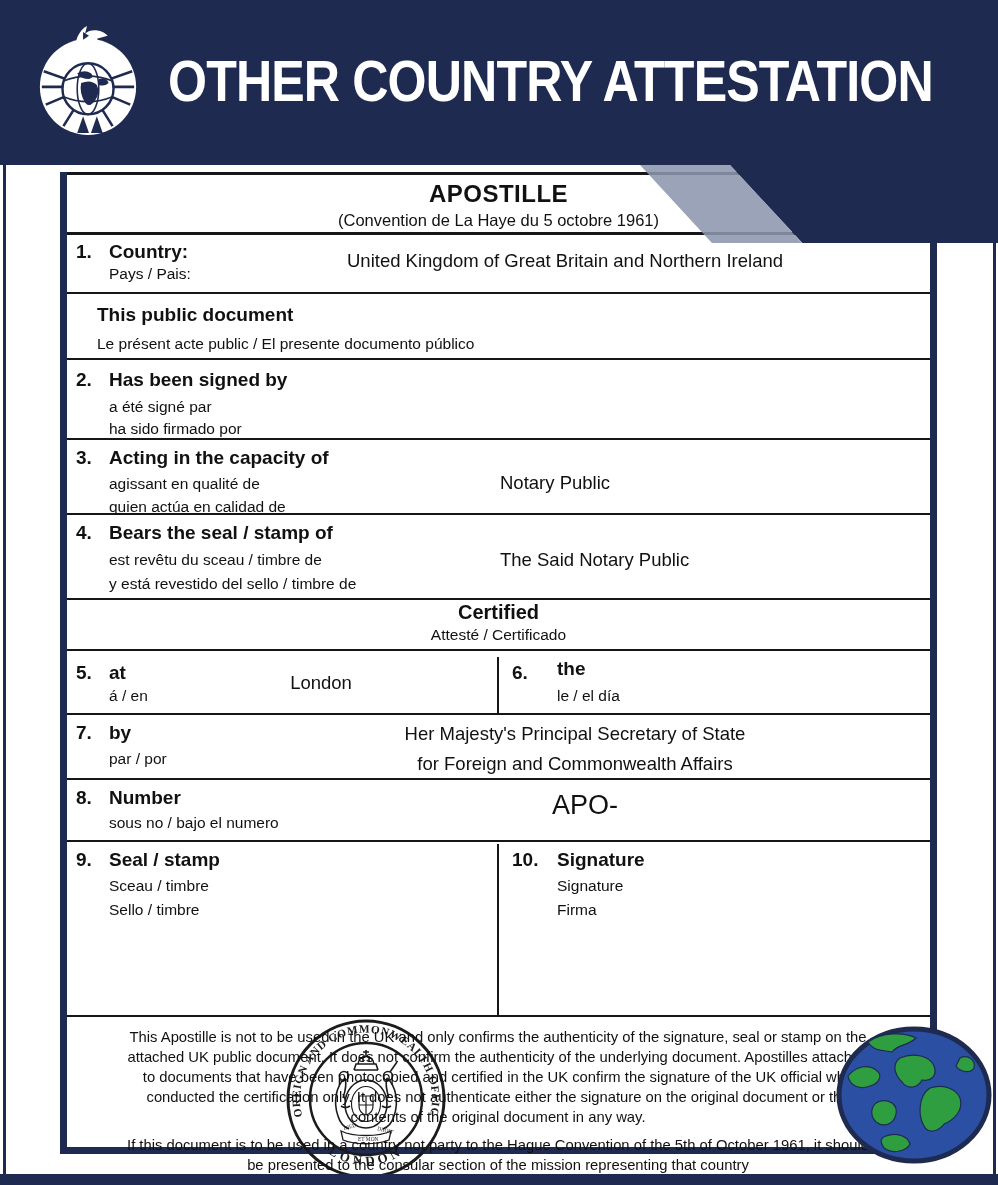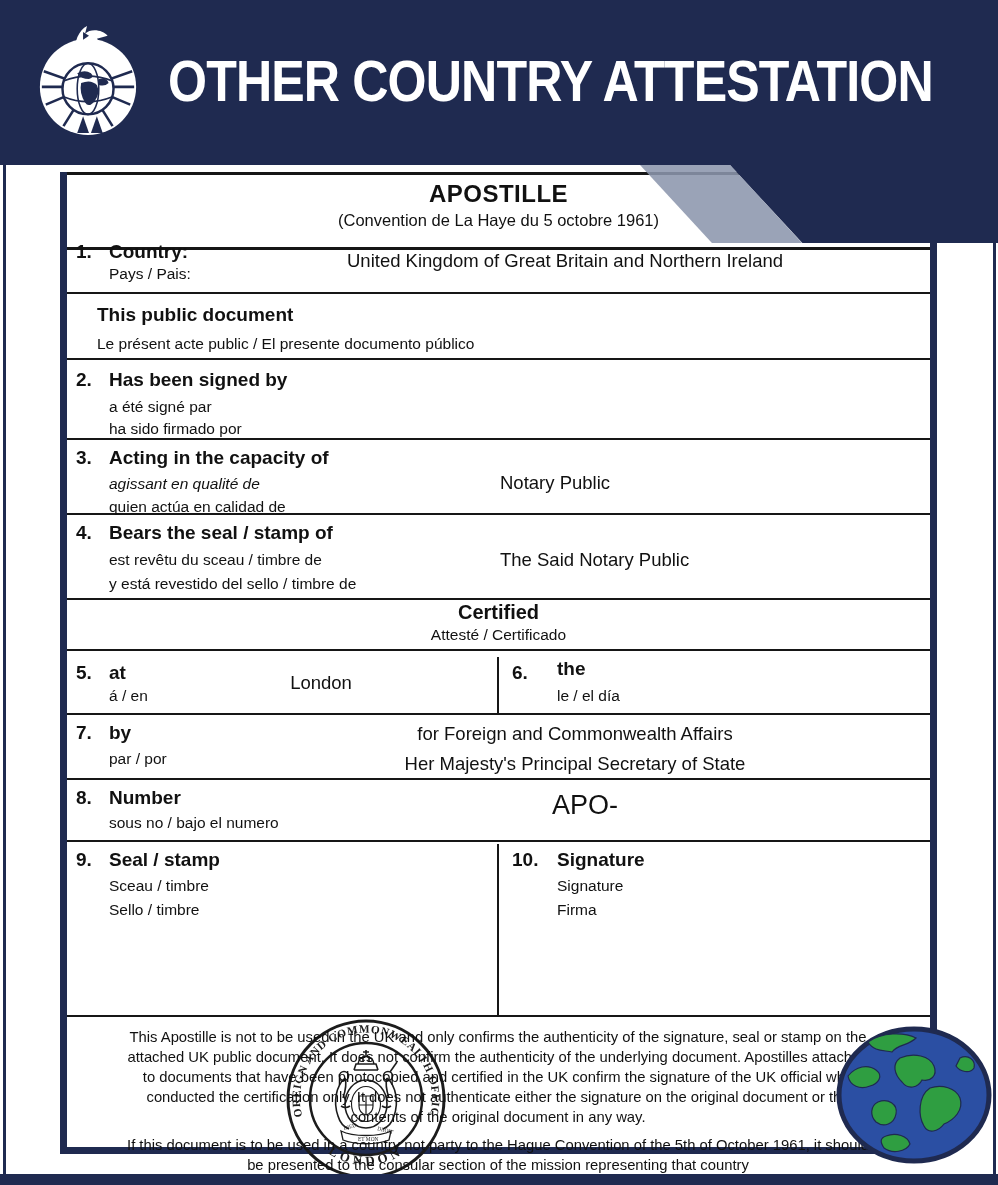--- a/index.html
+++ b/index.html
@@ -25,21 +25,21 @@
     font-size:57px;letter-spacing:-1px;transform:scaleX(0.88);transform-origin:left center;white-space:nowrap;
   }
   
   .doc{
     position:absolute;left:60px;top:172px;width:877px;height:982px;background:#fff;
     border-left:7px solid #1f2a50;border-right:7px solid #1f2a50;border-bottom:7px solid #1f2a50;
     box-sizing:border-box;z-index:2;
   }
   .doc-inner{position:absolute;left:0;top:0;width:863px;height:975px;border-top:3px solid #161616;}
   .row{position:absolute;left:0;width:863px;box-sizing:border-box;border-bottom:2px solid #161616;}
-  .r-title{top:0;height:75px;text-align:center;border-bottom-width:3px;}
+  .r-title{top:0;height:60px;text-align:center;border-bottom-width:3px;}
   .r-title .big{font-size:24px;font-weight:700;padding-top:5px;letter-spacing:0.5px;}
   .r-title .conv{font-size:16.5px;padding-top:3px;}
   .r1{top:61px;height:58px;}
   .r-pub{top:122px;height:63px;}
   .r2{top:187px;height:78px;}
   .r3{top:267px;height:73px;}
   .r4{top:342px;height:83px;}
   .r-cert{top:423px;height:53px;text-align:center;}
   .r56{top:482px;height:58px;}
   .r7{top:542px;height:63px;}
@@ -128,21 +128,21 @@
     <div class="row r2">
       <span class="num" style="top:7px;">2.</span>
       <span class="lbl" style="top:7px;">Has been signed by</span>
       <span class="sub" style="top:36px;">a été signé par</span>
       <span class="sub" style="top:58px;">ha sido firmado por</span>
     </div>
 
     <div class="row r3">
       <span class="num" style="top:5px;">3.</span>
       <span class="lbl" style="top:5px;">Acting in the capacity of</span>
-      <span class="sub" style="top:33px;font-style:italic;">agissant en qualité de</span>
+      <span class="sub" style="top:33px;">agissant en qualité de</span>
       <span class="sub" style="top:56px;">quien actúa en calidad de</span>
       <span class="val" style="top:30px;left:433px;">Notary Public</span>
     </div>
 
     <div class="row r4">
       <span class="num" style="top:5px;">4.</span>
       <span class="lbl" style="top:5px;">Bears the seal / stamp of</span>
       <span class="sub" style="top:34px;">est revêtu du sceau / timbre de</span>
       <span class="sub" style="top:58px;">y está revestido del sello / timbre de</span>
       <span class="val" style="top:32px;left:433px;">The Said Notary Public</span>
@@ -162,22 +162,22 @@
       <span class="cellR"><span class="num" style="top:5px;">6.</span>
       <span class="lbl" style="top:1px;">the</span>
       <span class="sub" style="top:30px;">le / el día</span></span>
     </div>
 
     <div class="row r7">
       <span class="num" style="top:5px;">7.</span>
       <span class="lbl" style="top:5px;">by</span>
       <span class="sub" style="top:33px;">par / por</span>
       <div class="val center-block" style="top:2px;left:180px;width:656px;line-height:30px;white-space:normal;">
+        <div>Her Majesty's Principal Secretary of State</div>
         <div>for Foreign and Commonwealth Affairs</div>
-        <div>Her Majesty's Principal Secretary of State</div>
       </div>
     </div>
 
     <div class="row r8">
       <span class="num" style="top:5px;">8.</span>
       <span class="lbl" style="top:5px;">Number</span>
       <span class="sub" style="top:32px;">sous no / bajo el numero</span>
       <span class="val center-block" style="top:8px;left:418px;width:200px;font-size:27px;">APO-</span>
     </div>
 

